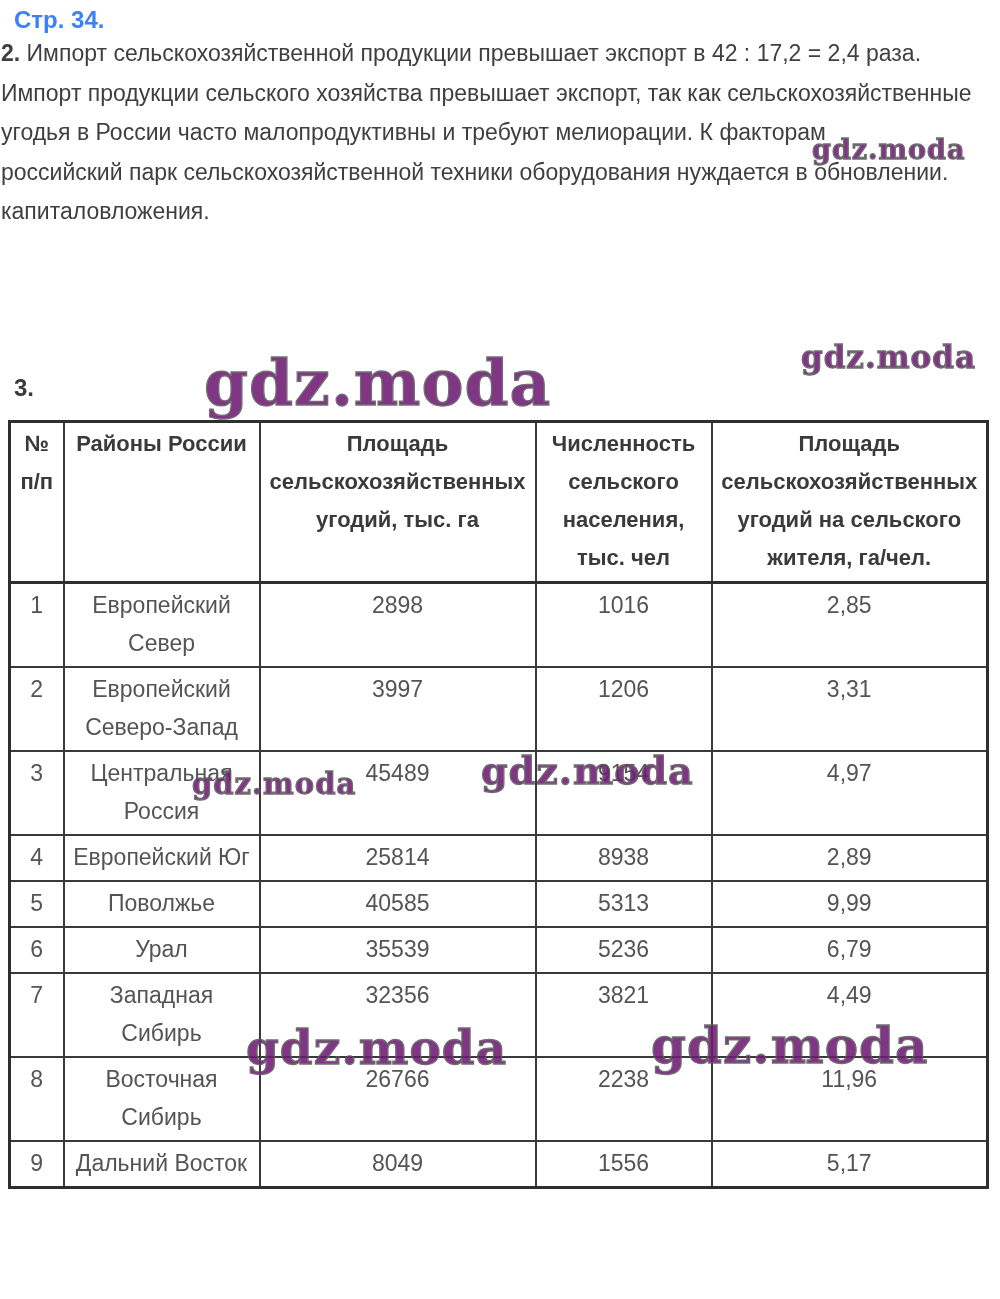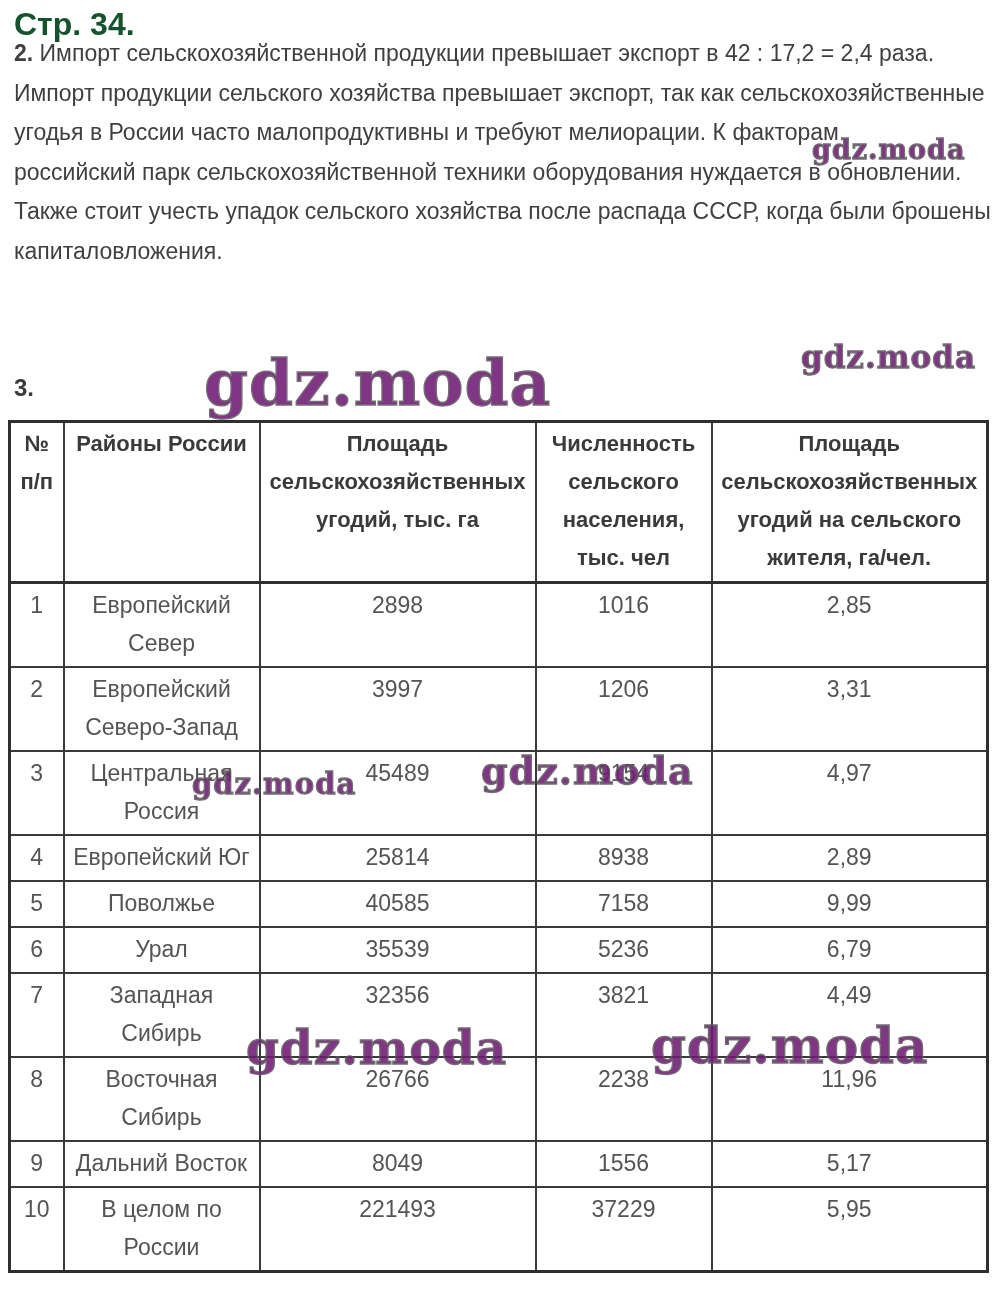--- a/index.html
+++ b/index.html
@@ -10,27 +10,27 @@
     background: #ffffff;
     font-family: "Liberation Sans", sans-serif;
     color: #3f3f3f;
     overflow: hidden;
   }
   .bold { font-weight: bold; }
   .page-title {
     position: absolute;
     left: 14px;
     top: 6px;
-    font-size: 32px;
-    font-weight: bold;
-    color: #14532d;
+    font-size: 24px;
+    font-weight: bold;
+    color: #3b82f6;
   }
   .paragraph {
     position: absolute;
-    left: 14px;
+    left: 1px;
     top: 34px;
     width: 964px;
     font-size: 23px;
     line-height: 39.5px;
     color: #3f3f3f;
   }
   .para-line { white-space: nowrap; }
   .section-marker {
     position: absolute;
     left: 14px;
@@ -87,21 +87,20 @@
 <div class="page">
 
   <div class="page-title">Стр. 34.</div>
 
   <div class="paragraph">
     <div class="para-line"><span class="bold">2.</span> <span>Импорт сельскохозяйственной продукции превышает экспорт в 42 : 17,2 = 2,4 раза.</span></div>
     <div>
         <div class="para-line">Импорт продукции сельского хозяйства превышает экспорт, так как сельскохозяйственные</div>
         <div class="para-line">угодья в России часто малопродуктивны и требуют мелиорации. К факторам</div>
         <div class="para-line">российский парк сельскохозяйственной техники оборудования нуждается в обновлении.</div>
-        <div class="para-line">Также стоит учесть упадок сельского хозяйства после распада СССР, когда были брошены</div>
         <div class="para-line">капиталовложения.</div>
       </div>
   </div>
 
   <div class="section-marker">3.</div>
 
   <table class="data-table">
     <colgroup>
       <col style="width:54px">
       <col style="width:196px">
@@ -156,21 +155,21 @@
           <td>4</td>
           <td>Европейский Юг</td>
           <td>25814</td>
           <td>8938</td>
           <td>2,89</td>
         </tr>
         <tr>
           <td>5</td>
           <td>Поволжье</td>
           <td>40585</td>
-          <td>7158</td>
+          <td>5313</td>
           <td>9,99</td>
         </tr>
         <tr>
           <td>6</td>
           <td>Урал</td>
           <td>35539</td>
           <td>5236</td>
           <td>6,79</td>
         </tr>
         <tr>
@@ -188,28 +187,20 @@
           <td>26766</td>
           <td>2238</td>
           <td>11,96</td>
         </tr>
         <tr>
           <td>9</td>
           <td>Дальний Восток</td>
           <td>8049</td>
           <td>1556</td>
           <td>5,17</td>
-        </tr>
-        <tr>
-          <td>10</td>
-          <td>В целом по
-России</td>
-          <td>221493</td>
-          <td>37229</td>
-          <td>5,95</td>
         </tr>
       </tbody>
   </table>
 
   <div>
       <span class="watermark" style="left: 812px; top: 136px; font-size: 27px;">gdz.moda</span>
       <span class="watermark" style="left: 801px; top: 342px; font-size: 31px;">gdz.moda</span>
       <span class="watermark" style="left: 204px; top: 352px; font-size: 63px;">gdz.moda</span>
       <span class="watermark" style="left: 192px; top: 770px; font-size: 29px;">gdz.moda</span>
       <span class="watermark" style="left: 481px; top: 752px; font-size: 38px;">gdz.moda</span>

